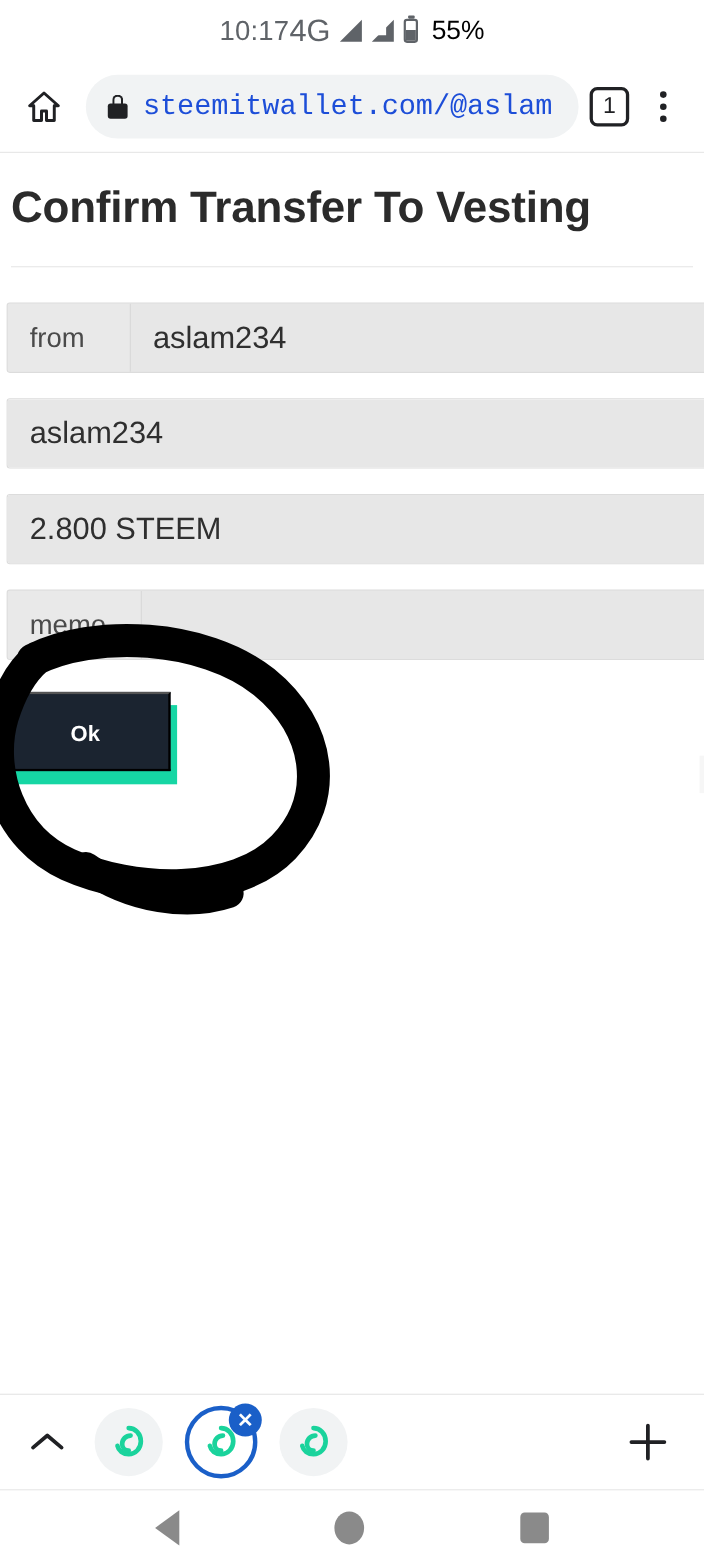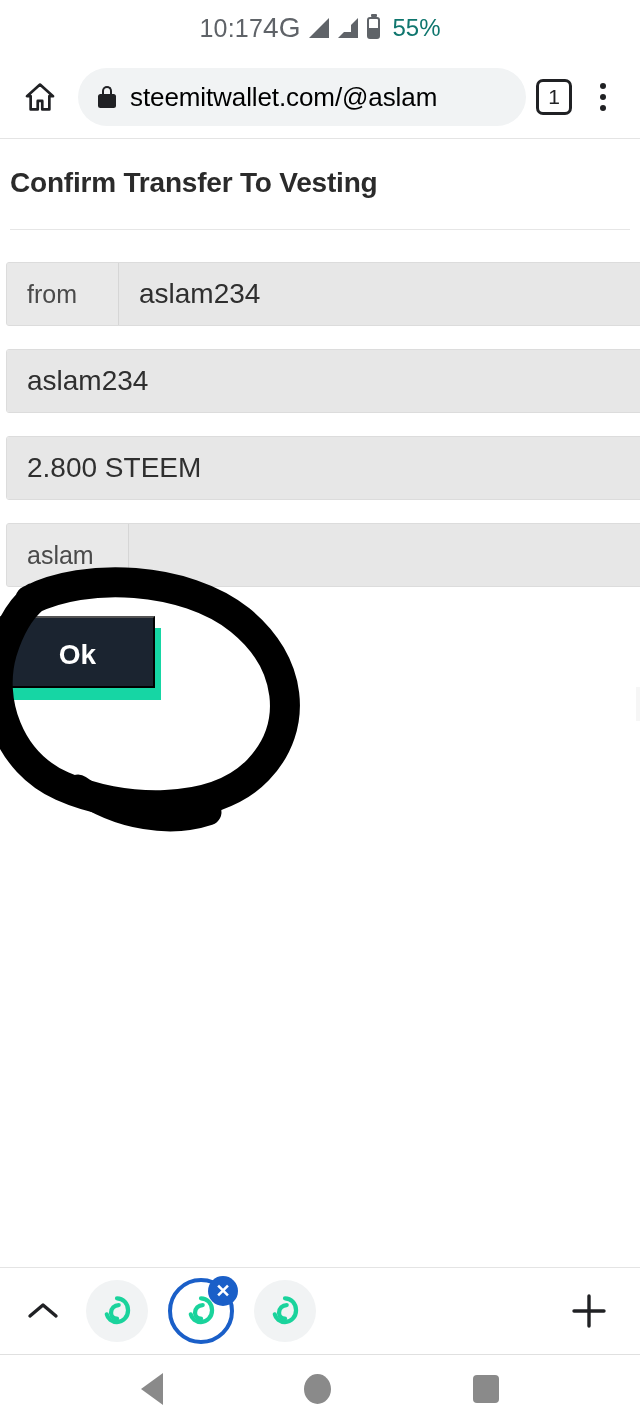--- a/index.html
+++ b/index.html
@@ -78,21 +78,21 @@
     content: "";
     position: absolute;
     top: -5px; left: 50%;
     transform: translateX(-50%);
     width: 6px; height: 3px;
     background: #5f6368;
     border-radius: 1px;
   }
   .batt-pct {
     font-size: 24px;
-    color: #0f766e;
+    color: #000000;
     margin-left: 3px;
   }
 
   
   .browser-bar {
     position: absolute;
     top: 56px; left: 0;
     width: 640px;
     height: 83px;
     background: #ffffff;
@@ -137,24 +137,25 @@
     position: absolute;
     top: 0; left: 4px;
     width: 10px; height: 10px;
     border: 2.6px solid #202124;
     border-bottom: none;
     border-radius: 5px 5px 0 0;
     box-sizing: border-box;
   }
   .url-text {
     font-size: 26px;
-    color: #000000;
+    color: #1d4ed8;
     white-space: nowrap;
     overflow: hidden;
     letter-spacing: -0.1px;
+    font-family: Liberation Mono, monospace;
   }
   .tab-count {
     flex: 0 0 auto;
     width: 36px; height: 36px;
     border: 3px solid #202124;
     border-radius: 7px;
     display: flex;
     align-items: center;
     justify-content: center;
     font-size: 21px;
@@ -182,21 +183,21 @@
   
   .page {
     position: absolute;
     top: 139px; left: 0;
     width: 640px;
     height: 1128px;
     background: #ffffff;
     overflow: hidden;
   }
   .page-title {
-    font-size: 28px;
+    font-size: 40px;
     font-weight: bold;
     color: #2b2b2b;
     padding: 28px 10px 0 10px;
     letter-spacing: -0.2px;
   }
   .title-rule {
     margin: 30px 10px 0 10px;
     height: 1px;
     background: #e6e6e6;
   }
@@ -248,21 +249,21 @@
   }
   .ok-btn {
     position: relative;
     display: inline-block;
     width: 155px;
     height: 72px;
     line-height: 72px;
     text-align: center;
     background: #1b2430;
     color: #ffffff;
-    font-size: 28px;
+    font-size: 20px;
     font-weight: bold;
     z-index: 2;
     margin-left: -6px;
     box-sizing: border-box;
   }
   .ok-shadow {
     position: absolute;
     left: 6px;
     top: 12px;
     width: 155px;
@@ -430,21 +431,21 @@
       <div class="row-label" style="width:112px">from</div>
       <div class="row-value">aslam234</div>
     </div>
     <div class="form-row">
       <div class="row-value">aslam234</div>
     </div>
     <div class="form-row">
       <div class="row-value">2.800 STEEM</div>
     </div>
     <div class="form-row">
-      <div class="row-label" style="width:122px">aslam</div>
+      <div class="row-label" style="width:122px">memo</div>
       <div class="row-value"></div>
     </div>
   </div>
 
   <div class="btn-area">
     <span class="ok-shadow"></span>
     <button class="ok-btn">Ok</button>
   </div>
 
   <div class="edge-sliver"></div>

